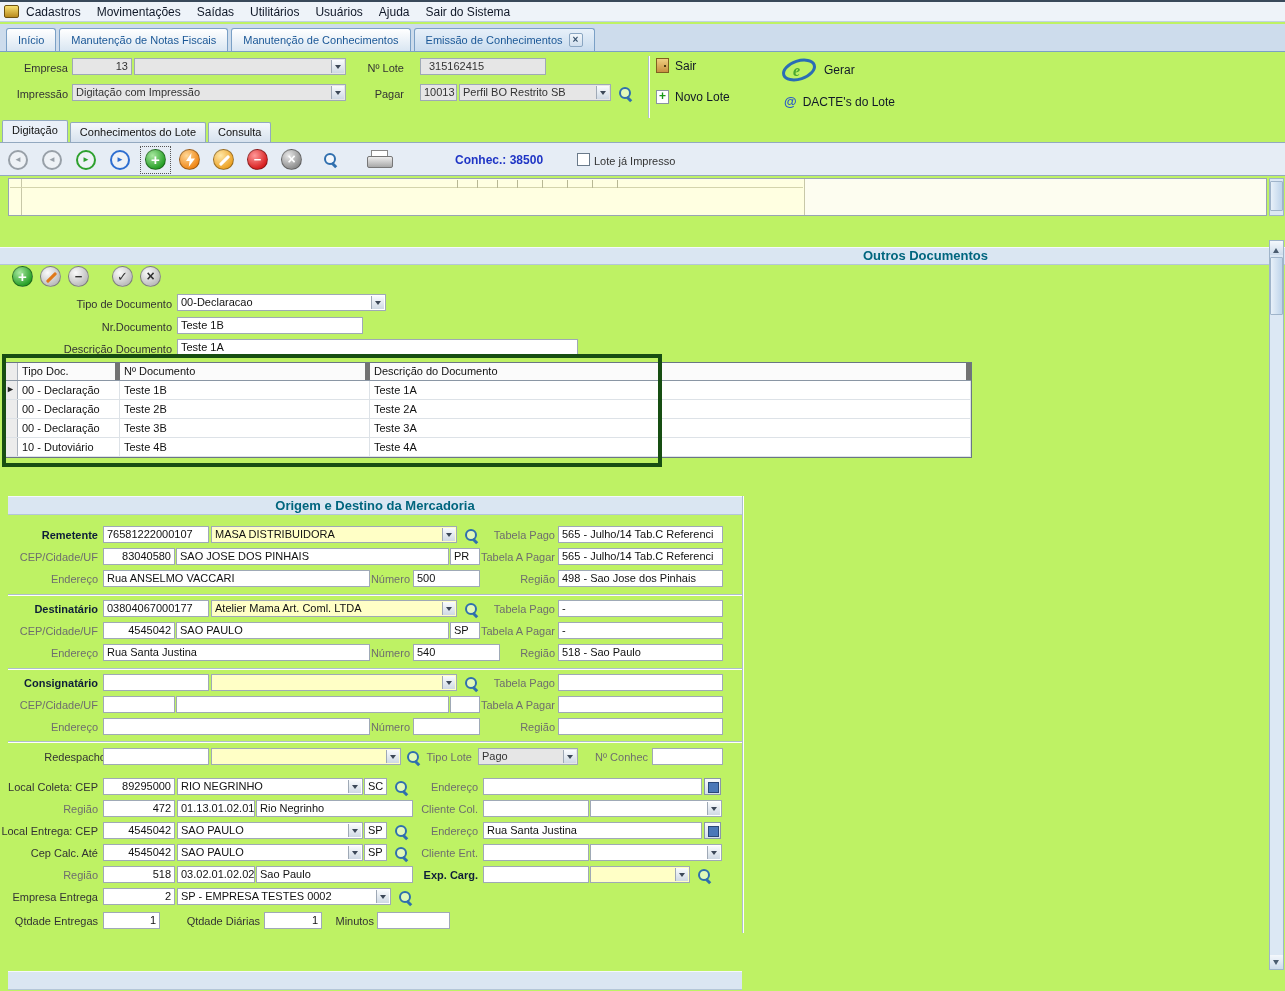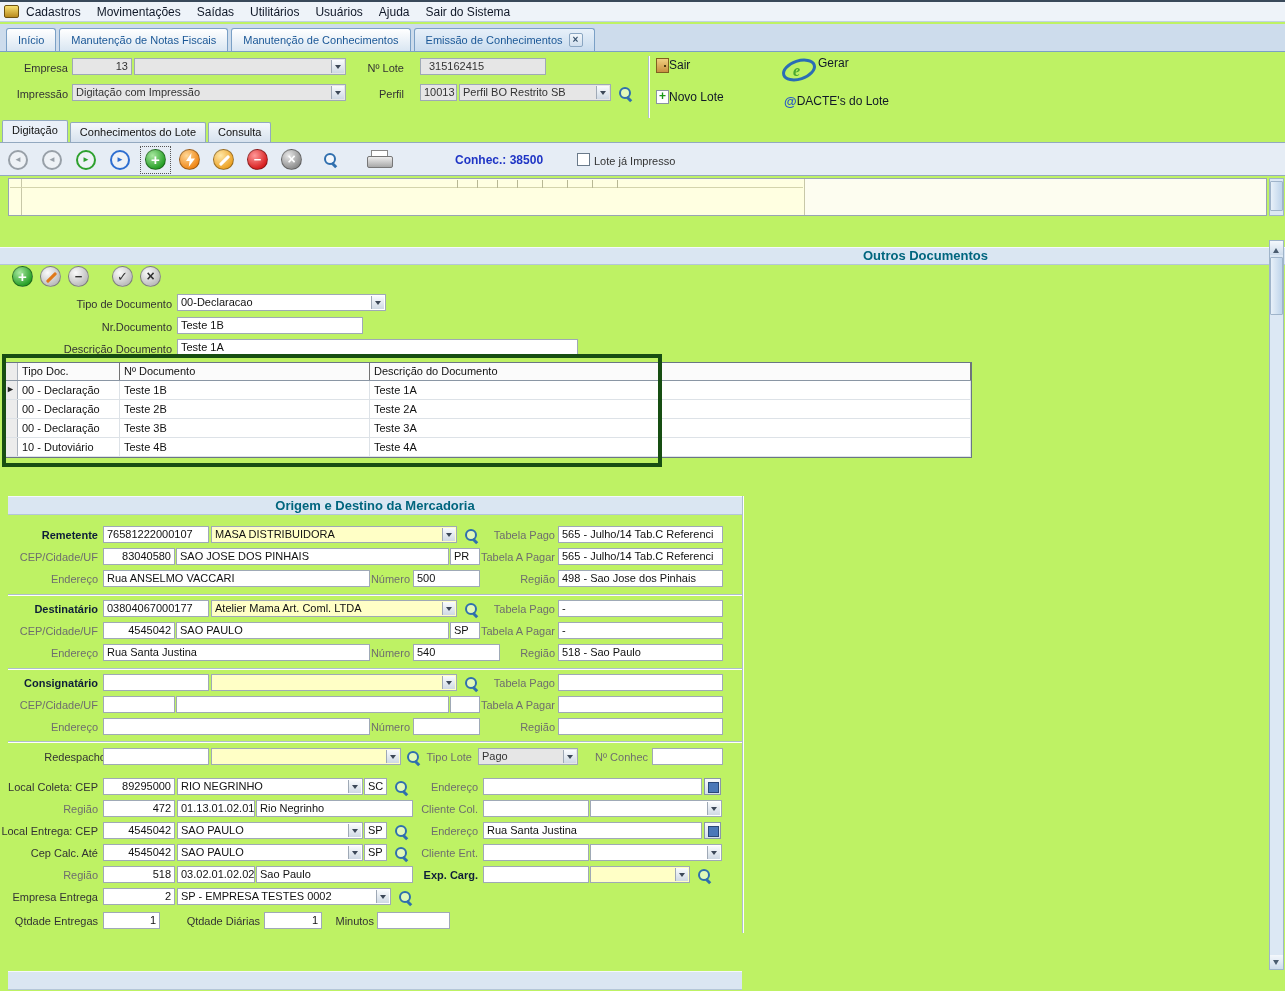--- a/index.html
+++ b/index.html
@@ -57,30 +57,30 @@
 .subtab{height:20px;line-height:19px;padding:0 9px;background:linear-gradient(#f4f8fb,#d7e2ee);border:1px solid #93a9c0;border-bottom:none;border-radius:2px 2px 0 0;cursor:pointer;font-size:11px;white-space:nowrap}
 .subtab.active{background:#eaf0f8;height:22px}
 .toolbar{position:absolute;left:0;top:142px;width:100%;height:34px;background:#e6edf5;border-top:1px solid #93a9c0;border-bottom:1px solid #93a9c0}
 .conhec{position:absolute;font-weight:bold;font-size:12px;color:#1f35c5;white-space:nowrap}
 .ygrid{position:absolute;left:8px;top:178px;width:1259px;height:38px;background:#ffffe1;border:1px solid #98a4b4}
 .ytick{position:absolute;top:1px;width:1px;height:8px;background:#b8b894}
 .band{position:absolute;background:#dae6f2;border-top:1px solid #f4f8fc;border-bottom:1px solid #b4c6d8}
 .sect-title{position:absolute;font-size:13px;font-weight:bold;color:#00657e;white-space:nowrap}
 .grid{position:absolute;background:#fff;border:1px solid #6a7684}
 .ghead{display:flex;height:18px;background:#fbfbfb;border-bottom:1px solid #8a96a4}
-.ghead .gc{line-height:17px;border-right:1px solid #737373}
+.ghead .gc{line-height:17px;border-right:5px solid #737373}
 .grow{display:flex;height:19px;border-bottom:1px solid #dde2e7;background:#fff;cursor:pointer}
 .gc{padding:0 4px;border-right:1px solid #dde2e7;overflow:hidden;white-space:nowrap;line-height:18px}
 .gsel{width:13px;background:#ececec;border-right:1px solid #aab2bc;position:relative;flex:none}
 .gsel.cur::after{content:"►";position:absolute;left:1px;top:3px;font-size:9px;color:#222}
 .w1{width:102px;flex:none}.w2{width:250px;flex:none}.w3{width:601px;flex:none}
 .green-annot{position:absolute;border:4px solid #174e12;pointer-events:none;z-index:6;background:transparent}
 .vdiv{position:absolute;width:2px;border-left:1px solid #aebecd;border-right:1px solid #fff}
 .hdiv{position:absolute;height:2px;border-top:1px solid #aebecd;border-bottom:1px solid #fff}
-.hbtn{position:absolute;display:flex;gap:0;cursor:pointer;font-size:12px;color:#101828;white-space:nowrap}
+.hbtn{position:absolute;display:flex;align-items:center;gap:6px;cursor:pointer;font-size:12px;color:#101828;white-space:nowrap}
 .door{width:13px;height:15px;background:linear-gradient(#f0d080,#c89040);border:1px solid #806020;position:relative;flex:none}
 .door::after{content:"";position:absolute;right:2px;top:6px;width:2px;height:2px;background:#503c10}
 .sheet{width:13px;height:14px;background:#fff;border:1px solid #8a94a0;position:relative;flex:none}
 .sheet::after{content:"+";position:absolute;left:2px;top:-2px;color:#189818;font-weight:bold;font-size:12px}
 .at{color:#2858c8;font-weight:bold;font-size:13px}
 .adrbtn{position:absolute;width:17px;height:17px;background:linear-gradient(#f8fafc,#d4e0ec);border:1px solid #8a98a8;cursor:pointer}
 .adrbtn::after{content:"";position:absolute;left:3px;top:3px;width:9px;height:9px;background:#4a78b8;border:1px solid #2a4878}
 .sb{position:absolute;width:15px;background:#dce8f4;border:1px solid #9fb4ca}
 .sbbtn{position:absolute;left:0;width:13px;height:14px;background:linear-gradient(#f4f8fc,#cddcec);text-align:center;cursor:pointer}
 .sbthumb{position:absolute;left:0;width:13px;background:linear-gradient(90deg,#e8f1f9,#bed4ea);border:1px solid #9fb4ca;border-radius:1px;cursor:grab}
@@ -123,21 +123,21 @@
 
   <div class="sec" style="top:52px;height:68px">
     <span class="lb" style="left:8px;top:9px;width:60px">Empresa</span>
     <div class="fld gray num" style="left:72px;top:6px;width:60px">13</div>
     <div class="fld gray cmb" style="left:134px;top:6px;width:212px"><span></span><i class="arr"></i></div>
     <span class="lb" style="left:344px;top:9px;width:60px">Nº Lote</span>
     <div class="fld gray" style="left:420px;top:6px;width:126px;padding-left:8px">315162415</div>
 
     <span class="lb" style="left:8px;top:35px;width:60px">Impressão</span>
     <div class="fld gray cmb" style="left:72px;top:32px;width:274px"><span>Digitação com Impressão</span><i class="arr"></i></div>
-    <span class="lb" style="left:344px;top:35px;width:60px">Perfil</span>
+    <span class="lb" style="left:344px;top:35px;width:60px">Pagar</span>
     <div class="fld gray" style="left:420px;top:32px;width:37px">10013</div>
     <div class="fld gray cmb" style="left:459px;top:32px;width:152px"><span>Perfil BO Restrito SB</span><i class="arr"></i></div>
     <span class="mag" style="left:617px;top:33px"></span>
 
     <div class="vdiv" style="left:648px;top:4px;height:62px"></div>
 
     <div class="hbtn" style="left:656px;top:6px">
       <span class="door"></span>
       <span>Sair</span>
     </div>

